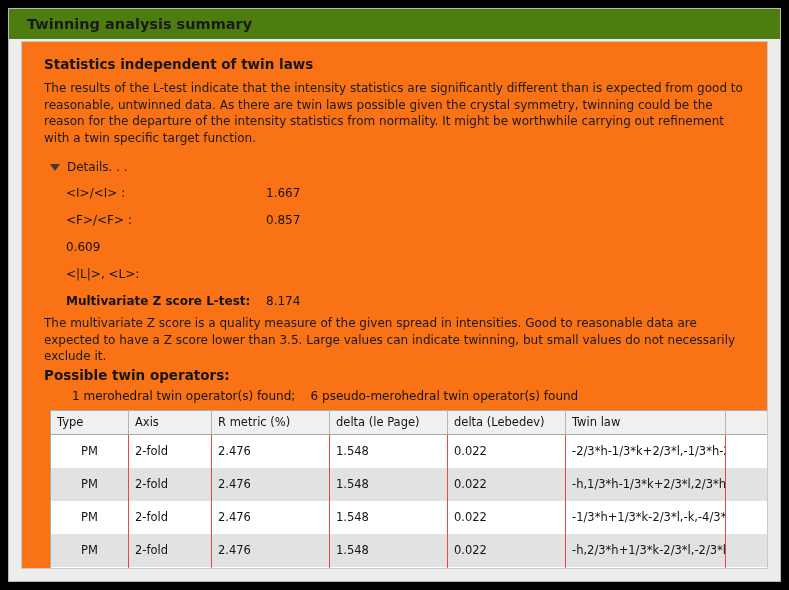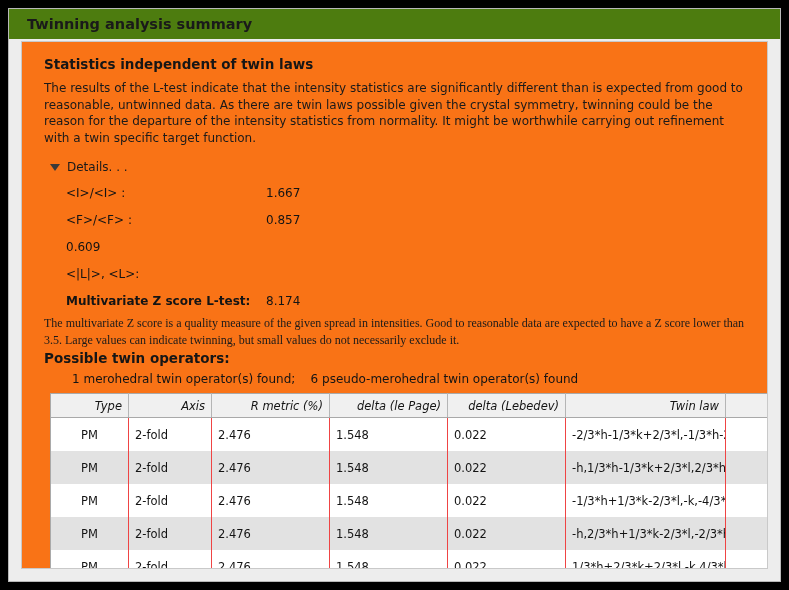--- a/index.html
+++ b/index.html
@@ -95,21 +95,20 @@
   }
   .stat-key.bold {
     font-weight: bold;
   }
   .stat-val {
     white-space: pre;
     font-family: "DejaVu Sans", sans-serif;
   }
   .para2 {
     margin-top: 10px;
-    font-family: Liberation Serif, serif;
   }
   h2.ops-head {
     font-size: 13.5px;
     font-weight: bold;
     color: #161616;
     margin: 2px 0 6px 8px;
   }
   .found-line {
     font-size: 12px;
     color: #141414;
@@ -120,28 +119,27 @@
     border-collapse: collapse;
     width: 721px;
     margin-left: 14px;
     background: #ffffff;
     table-layout: fixed;
     border: 1px solid #a9a9a9;
   }
   table.ops th {
     font-size: 11.5px;
     font-weight: normal;
-    text-align: right;
+    text-align: left;
     background: #f0f0f0;
     border-right: 1px solid #b5b5b5;
     border-bottom: 1px solid #a9a9a9;
     padding: 3px 6px;
     color: #141414;
     height: 17px;
-    font-style: italic;
   }
   table.ops td {
     font-size: 11.5px;
     border-right: 1px solid #ef4444;
     padding: 8px 6px;
     color: #141414;
     height: 17px;
     overflow: hidden;
     white-space: nowrap;
   }

